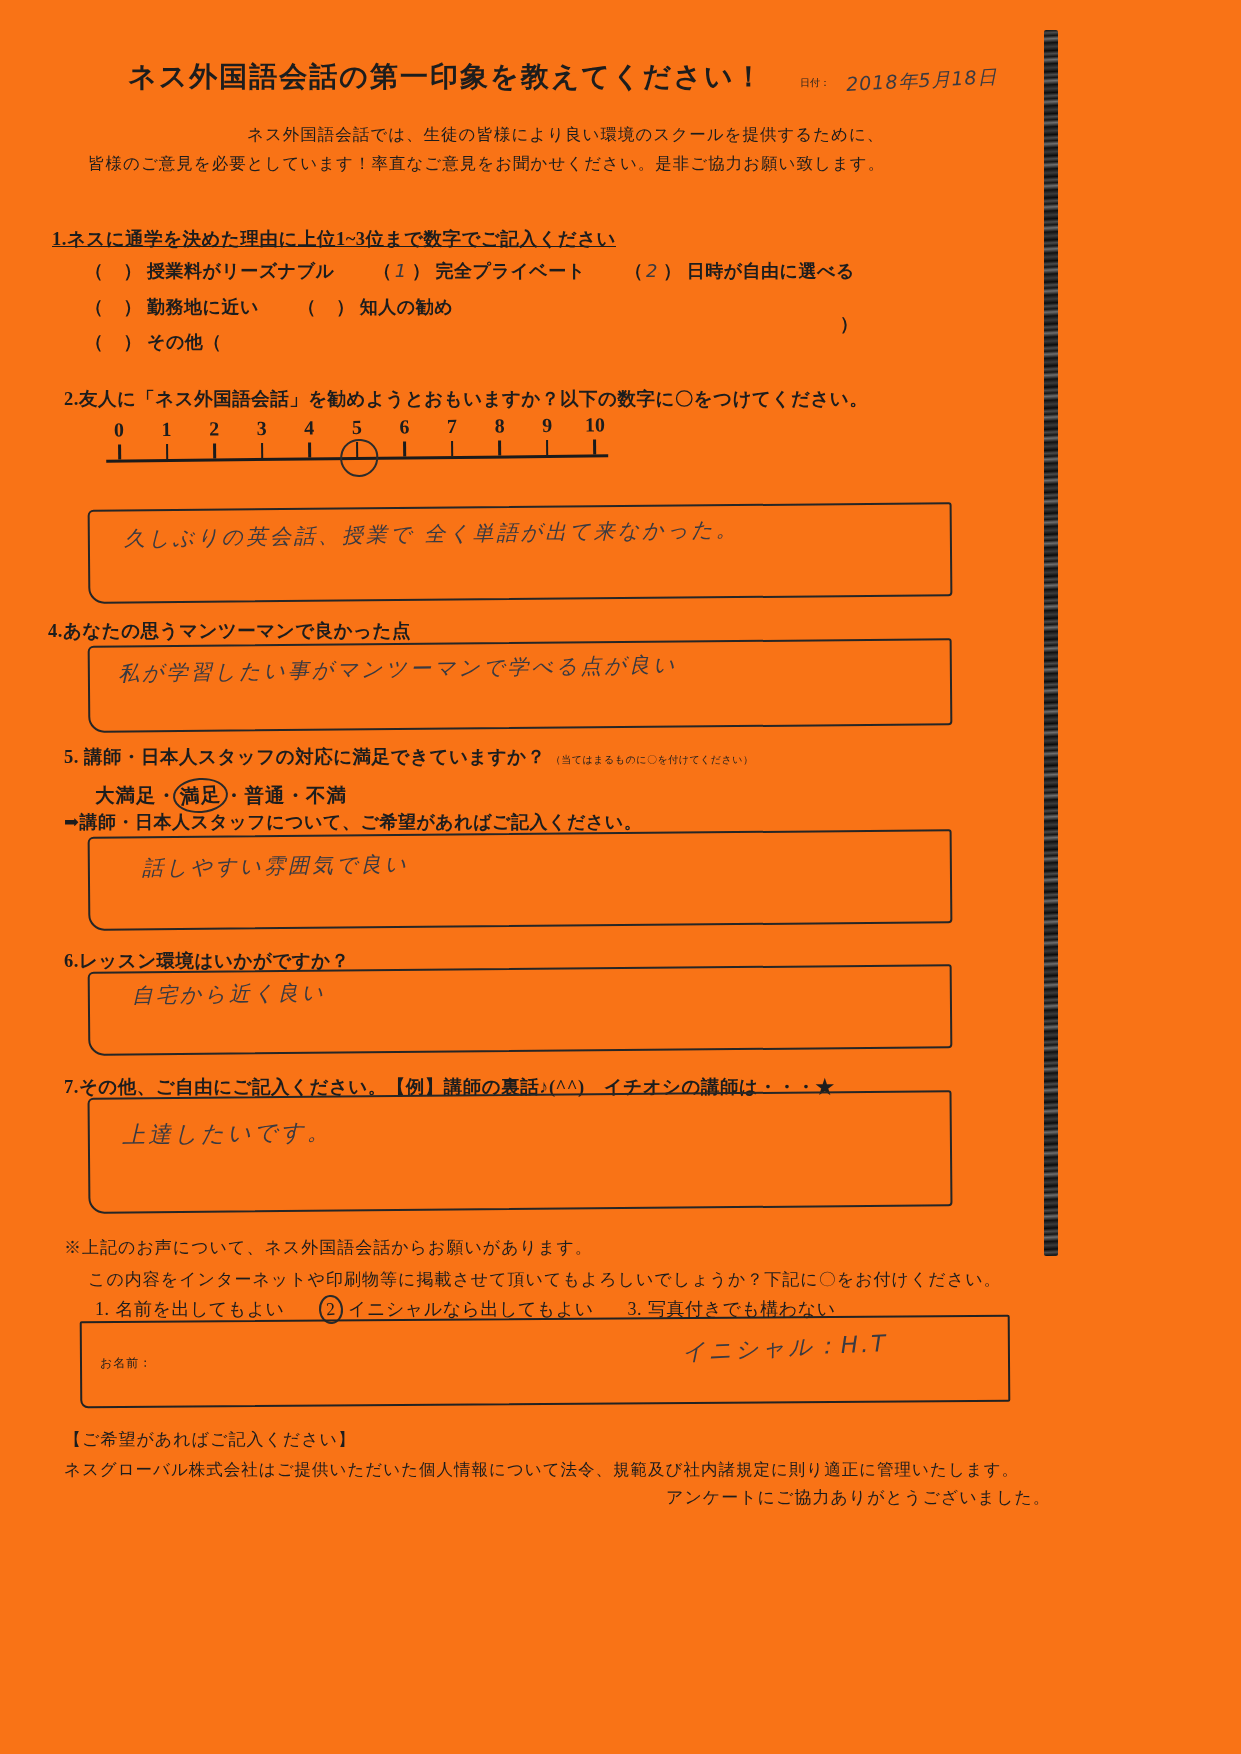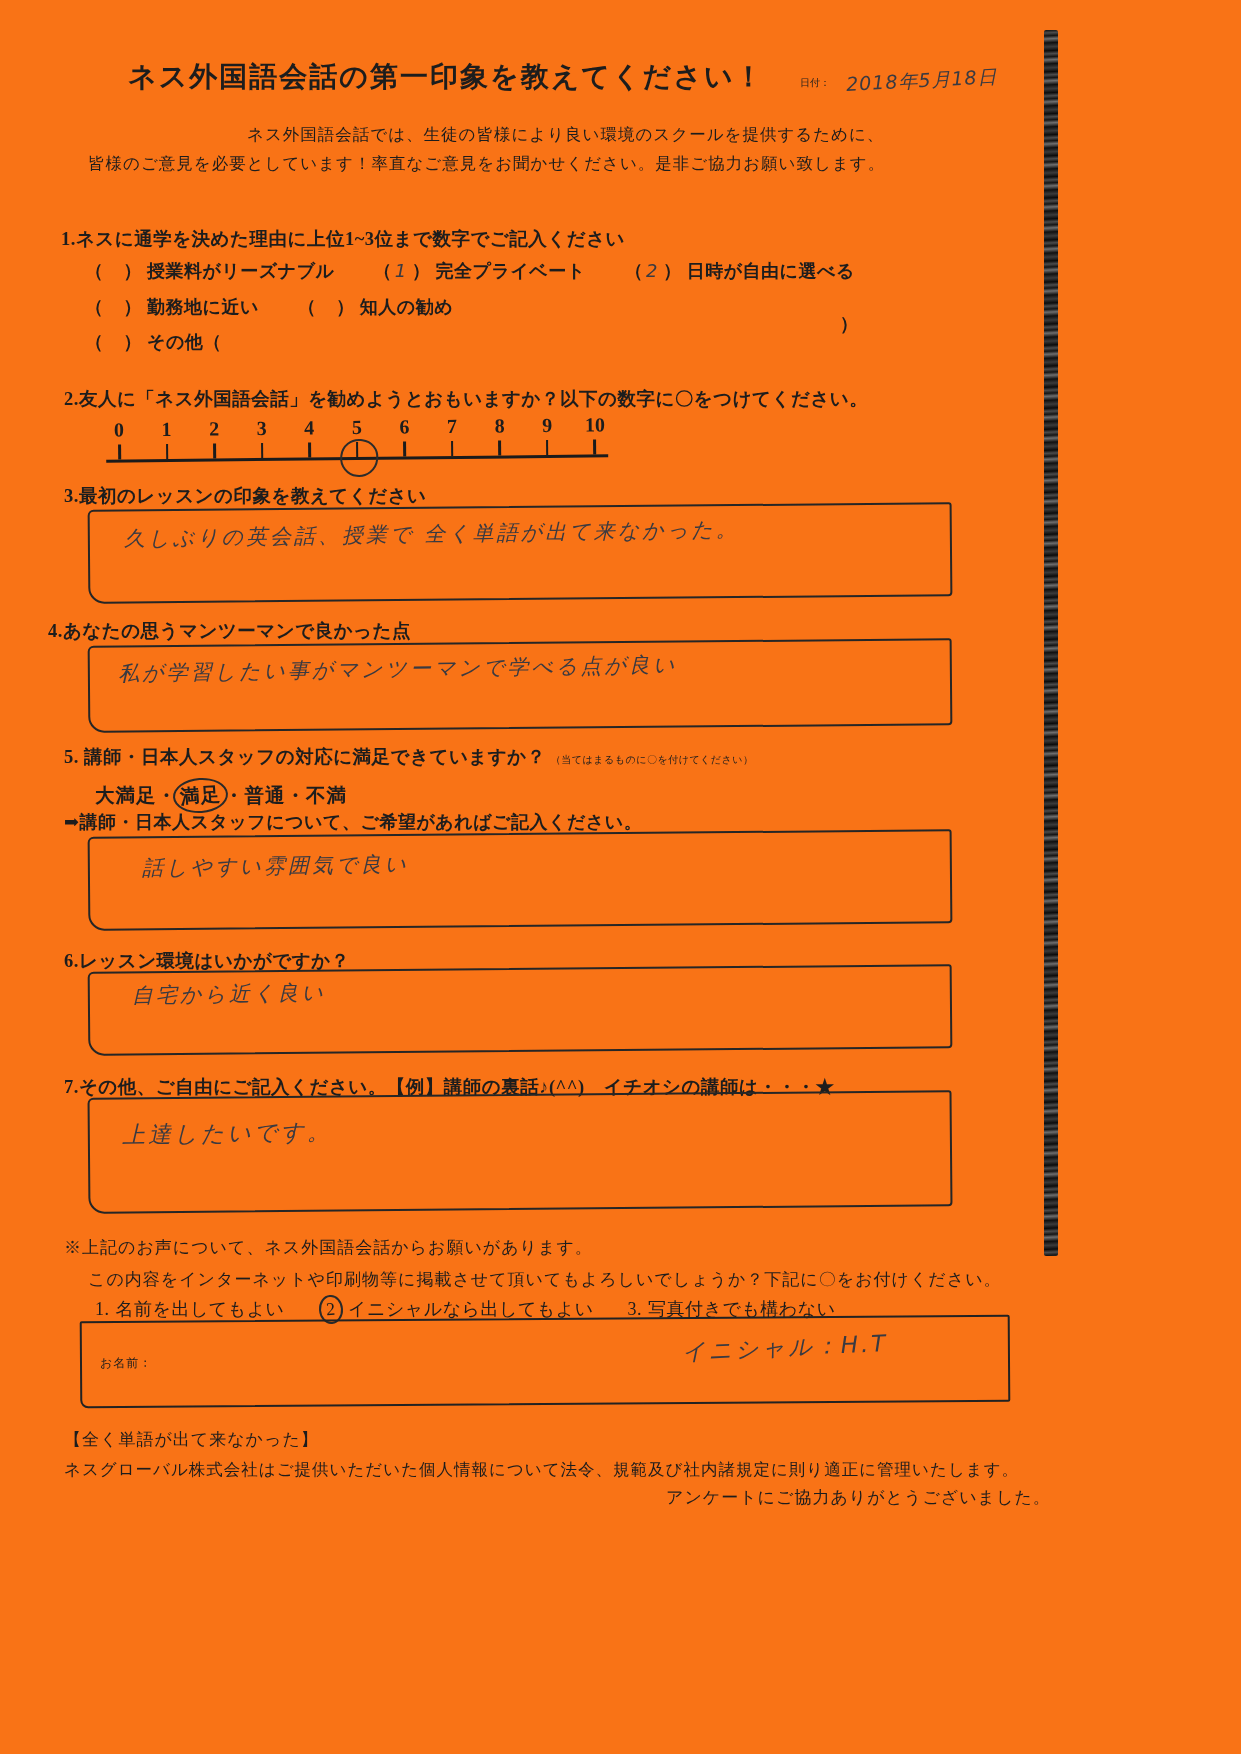--- a/index.html
+++ b/index.html
@@ -67,21 +67,21 @@
 <div class="page">
 
   <div class="binding-strip"></div>
 
   <div class="abs title" style="left:128px;top:58px;">ネス外国語会話の第一印象を教えてください！</div>
   <div class="abs small" style="left:800px;top:76px;">日付：</div>
   <div class="abs hand" style="left:846px;top:68px;font-size:19px;transform:rotate(-3deg);letter-spacing:1px;">2018年5月18日</div>
   <div class="abs body-text" style="left:247px;top:124px;">ネス外国語会話では、生徒の皆様により良い環境のスクールを提供するために、</div>
   <div class="abs body-text" style="left:88px;top:153px;">皆様のご意見を必要としています！率直なご意見をお聞かせください。是非ご協力お願い致します。</div>
 
-  <div class="abs q-title" style="left:61px;top:226px;">1.ネスに通学を決めた理由に上位1~3位まで数字でご記入ください</div>
+  <div class="abs q-title" style="left:52px;top:226px;text-decoration:underline;">1.ネスに通学を決めた理由に上位1~3位まで数字でご記入ください</div>
   <div class="abs opt-row" style="left:85px;top:259px;">
     <span class="opt"><span class="paren">（</span><span class="rank hand"></span><span class="paren">）</span> <span>授業料がリーズナブル</span></span>
     <span class="opt"><span class="paren">（</span><span class="rank hand">1</span><span class="paren">）</span> <span>完全プライベート</span></span>
     <span class="opt"><span class="paren">（</span><span class="rank hand">2</span><span class="paren">）</span> <span>日時が自由に選べる</span></span>
   </div>
   <div class="abs opt-row" style="left:85px;top:295px;">
     <span class="opt"><span class="paren">（</span><span class="rank hand"></span><span class="paren">）</span> <span>勤務地に近い</span></span>
     <span class="opt"><span class="paren">（</span><span class="rank hand"></span><span class="paren">）</span> <span>知人の勧め</span></span>
   </div>
   <div class="abs opt-row" style="left:85px;top:330px;">
@@ -113,21 +113,20 @@
       <span class="tick"></span>
       <span class="tick"></span>
       <span class="tick"></span>
       <span class="tick"></span>
       <span class="tick"></span>
       <span class="tick"></span>
     </div>
     <div class="tick-circle"></div>
   </div>
 
-  <div class="abs q-title" style="left:64px;top:483px;">3.最初のレッスンの印象を教えてください</div>
   <div class="box" style="left:88px;top:506px;width:860px;height:90px;"></div>
   <div class="answer hand" style="left:124px;top:520px;">久しぶりの英会話、授業で 全く単語が出て来なかった。</div>
 
   <div class="abs q-title" style="left:48px;top:618px;">4.あなたの思うマンツーマンで良かった点</div>
   <div class="box" style="left:88px;top:642px;width:860px;height:83px;"></div>
   <div class="answer hand" style="left:118px;top:655px;">私が学習したい事がマンツーマンで学べる点が良い</div>
 
   <div class="abs q-title" style="left:64px;top:744px;">
     <span>5. 講師・日本人スタッフの対応に満足できていますか？</span>
     <span class="small" style="font-weight:normal;">（当てはまるものに〇を付けてください）</span>
@@ -153,17 +152,17 @@
     <span class="pub-num">1.</span><span>名前を出してもよい</span><span class="pub-num pub-gap sel-ellipse">2</span><span>イニシャルなら出してもよい</span><span class="pub-num pub-gap">3.</span><span>写真付きでも構わない</span>
   </div>
 
   <div class="name-box">
     <span class="abs body-text" style="left:18px;top:32px;font-size:12px;font-family:Liberation Serif, serif;">お名前：</span>
     <span class="abs hand" style="left:600px;top:14px;font-size:23px;transform:rotate(-2deg);">
       <span>イニシャル：</span><span>H.T</span>
     </span>
   </div>
 
-  <div class="abs body-text" style="left:64px;top:1428px;font-size:17px;">【全く単語が出て来なかった】</div>
+  <div class="abs body-text" style="left:64px;top:1428px;font-size:17px;">【ご希望があればご記入ください】</div>
   <div class="abs body-text" style="left:64px;top:1459px;font-size:16.5px;">ネスグローバル株式会社はご提供いただいた個人情報について法令、規範及び社内諸規定に則り適正に管理いたします。</div>
   <div class="abs body-text" style="left:666px;top:1486px;font-size:17px;">アンケートにご協力ありがとうございました。</div>
 
 </div>
 
 </body></html>

